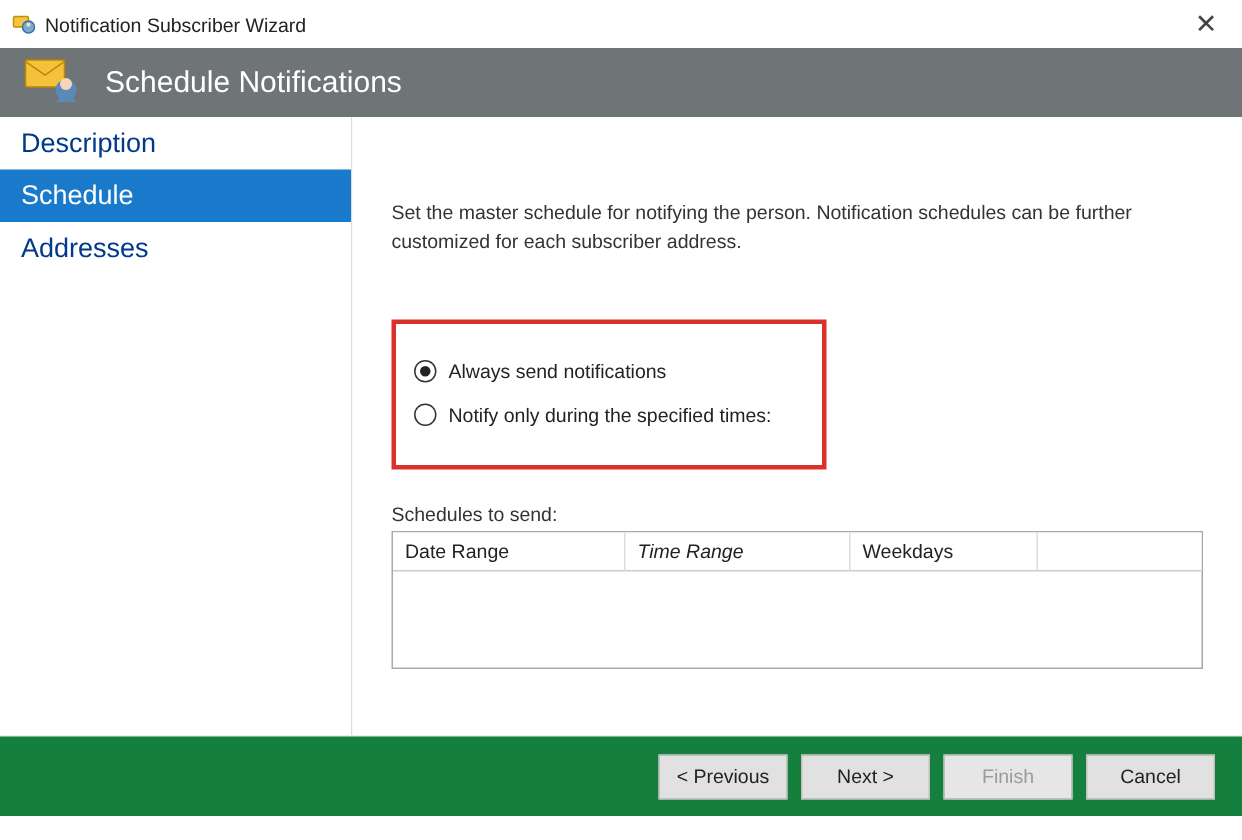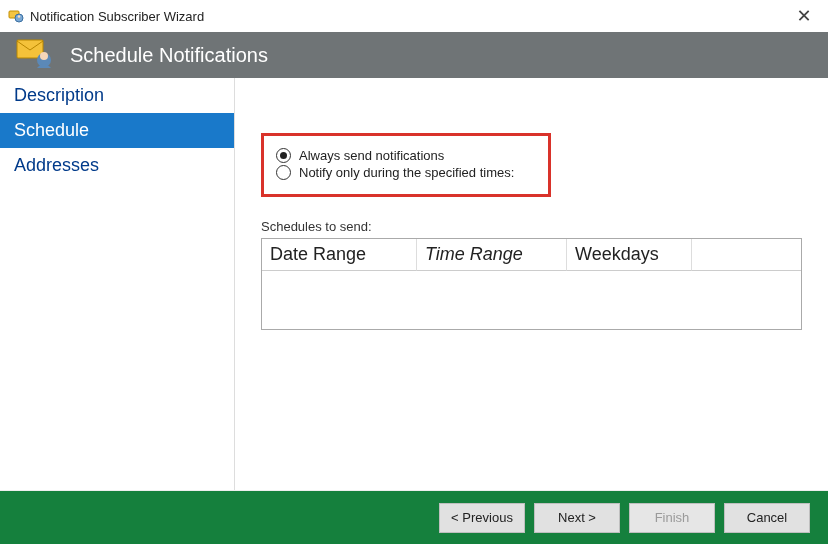--- a/index.html
+++ b/index.html
@@ -16,35 +16,35 @@
     
     .body { display: flex; height: 412px; }
     .sidebar { width: 235px; background: #fff; border-right: 1px solid #ddd; }
     .sidebar-item { padding: 7px 14px; color: #003a8a; cursor: pointer; font-size: 18px; }
     .sidebar-item.active { background: #1979ca; color: #fff; }
     
     .content { flex: 1; padding: 55px 26px 10px 26px; background: #fff; }
     .description { color: #333; font-size: 13px; line-height: 1.45; margin-bottom: 42px; }
     
     .radio-box { border: 3px solid #d9322a; padding: 10px 12px 12px 12px; margin-bottom: 22px; width: 290px; }
-    .radio-row { display: flex; align-items: flex-end; margin: 2px 0; cursor: pointer; }
+    .radio-row { display: flex; align-items: flex-end; margin: 14px 0; cursor: pointer; }
     .radio-circle { width: 15px; height: 15px; border: 1.5px solid #333; border-radius: 50%; margin-right: 8px; display: flex; align-items: center; justify-content: center; }
     .radio-circle.checked::after { content: ""; width: 7px; height: 7px; background: #222; border-radius: 50%; }
     .radio-label { font-size: 13px; color: #222; }
     
     .schedule-section { }
     .schedule-top { display: flex; align-items: center; justify-content: space-between; margin-bottom: 4px; }
     .schedule-label { font-size: 13px; color: #333; }
     .toolbar { display: flex; gap: 4px; }
     .toolbar-btn { display: flex; align-items: center; gap: 3px; font-size: 13px; color: #9a9a9a; padding: 2px 4px; cursor: pointer; }
     .toolbar-icon { width: 14px; height: 14px; }
     
     .table { border: 1px solid #aaa; height: 92px; }
     .table-header { display: flex; background: #fff; }
-    .table-header-cell { padding: 5px 8px; font-size: 18px; color: #222; border-bottom: 1px solid #ccc; border-right: 1px solid #ddd; }
+    .table-header-cell { padding: 5px 8px; font-size: 13px; color: #222; border-bottom: 1px solid #ccc; border-right: 1px solid #ddd; }
     .th-date { width: 155px; } .th-time { width: 150px; font-style: italic; } .th-week { width: 125px; } .th-rest { flex: 1; border-right: none; }
     
     .footer { height: 54px; background: #15803d; display: flex; align-items: center; justify-content: flex-end; padding: 0 18px; gap: 9px; border-top: 1px solid #eee; }
     .footer-btn { min-width: 86px; height: 30px; background: #e1e1e1; border: 1px solid #bfbfbf; font-size: 13px; color: #222; cursor: pointer; }
     .footer-btn.disabled { color: #9a9a9a; background: #e6e6e6; cursor: default; }
   </style>
 </head>
 <body>
 
 <div class="titlebar">
@@ -73,20 +73,21 @@
 </div>
 
 <div class="body">
   <div class="sidebar">
     <div class="sidebar-item">Description</div>
     <div class="sidebar-item active">Schedule</div>
     <div class="sidebar-item">Addresses</div>
   </div>
 
   <div class="content">
+    <div class="description">Set the master schedule for notifying the person. Notification schedules can be further customized for each subscriber address.</div>
 
     <div class="radio-box">
       <div class="radio-row">
         <span class="radio-circle checked"></span>
         <span class="radio-label">Always send notifications</span>
       </div>
       <div class="radio-row">
         <span class="radio-circle"></span>
         <span class="radio-label">Notify only during the specified times:</span>
       </div>

